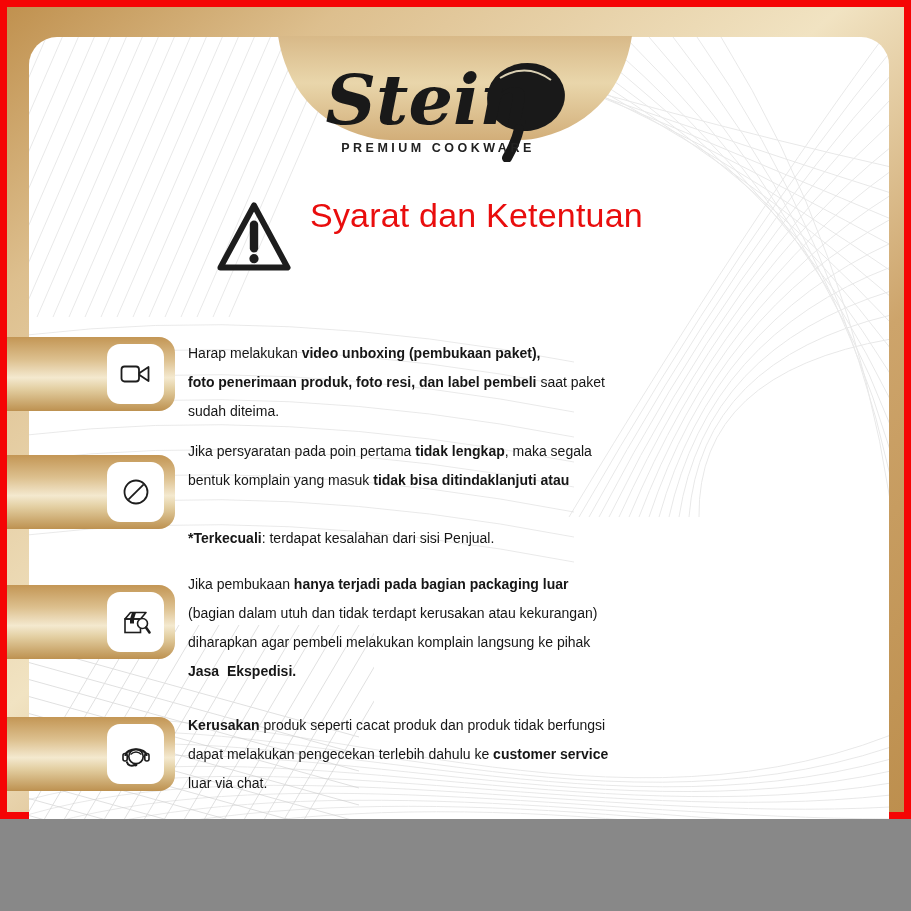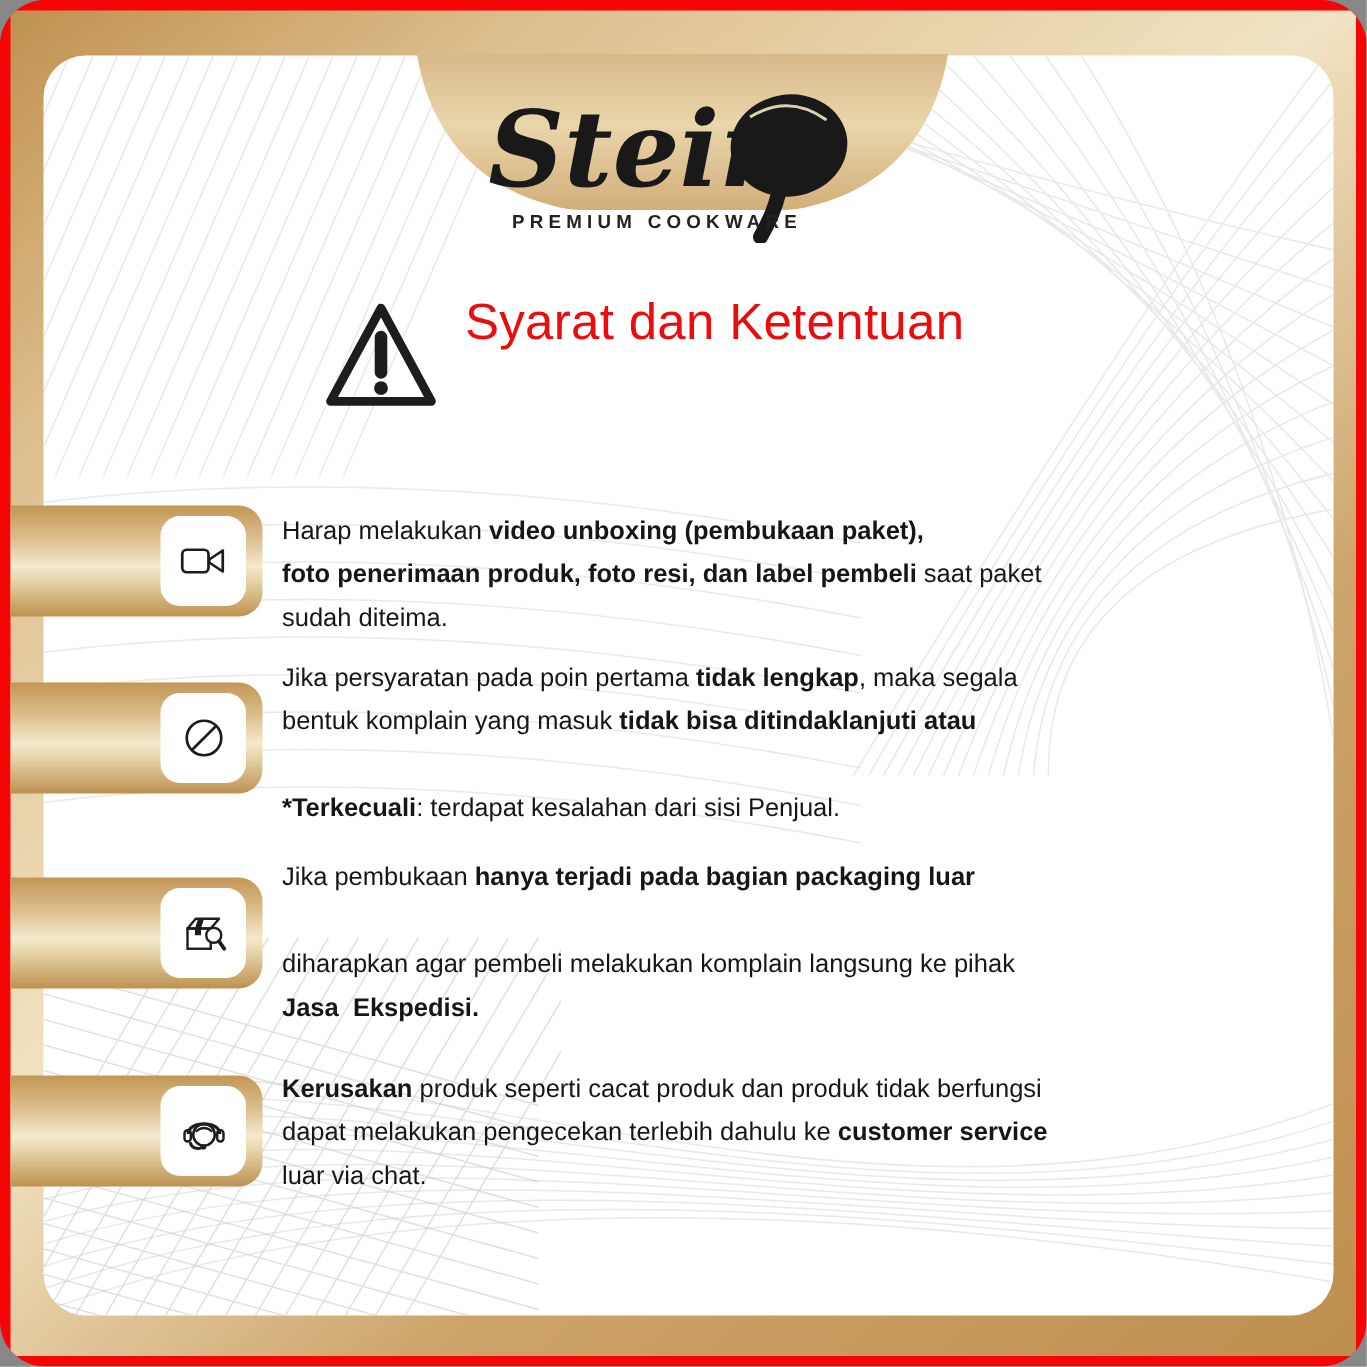--- a/index.html
+++ b/index.html
@@ -1,19 +1,19 @@
 <!DOCTYPE html>
 <html style="--border_red: #f50505; --accent_red: #e90d0d; --gold: #cfa877; --gold_light: #f3e7cb; --text: #1a1a1a;"><head>
 <meta charset="utf-8">
 <style>
   html,body{margin:0;padding:0;background:#888;}
   #stage{
-    position:relative;width:911px;height:911px;overflow:hidden;
+    position:relative;width:911px;height:819px;overflow:hidden;
     background:var(--border_red,#f50505);
-    font-family:"Liberation Sans",sans-serif;color:var(--text,#1a1a1a);border-radius:30px;
+    font-family:"Liberation Sans",sans-serif;color:var(--text,#1a1a1a);
   }
   
   .gold-frame{
     position:absolute;left:7px;top:7px;right:7px;bottom:7px;
     background:linear-gradient(140deg,#c0914f 0%,#ddbf8e 18%,#f1e3c2 45%,#cda46b 68%,#bd8f4e 100%);
   }
   
   .content{
     position:absolute;left:29px;top:37px;width:860px;height:840px;
     background:#ffffff;border-radius:28px;overflow:hidden;
@@ -39,21 +39,21 @@
   }
   .tab .icon-box{
     position:absolute;right:11px;top:7px;width:57px;height:60px;
     background:#fff;border-radius:13px;
     display:flex;align-items:center;justify-content:center;
   }
   .tab .icon-box svg{width:36px;height:36px;}
   
   .sec-text{
     position:absolute;left:188px;width:668px;z-index:5;
-    font-size:17px;line-height:29px;color:#161616;
+    font-size:14px;line-height:29px;color:#161616;
   }
   .sec-text span{white-space:pre-wrap;}
   .sec-text .b{font-weight:bold;}
   .s1{top:339px}.s2{top:437px}.s3{top:570px}.s4{top:711px}
   .t1{top:337px}.t2{top:455px}.t3{top:585px}.t4{top:717px}
   .stroke{fill:none;stroke:#1d1d1d;}
 </style>
 </head>
 <body>
 
@@ -242,15 +242,15 @@
         <rect class="stroke" x="5" y="17.5" width="4.2" height="7.5" rx="2" stroke-width="1.6"></rect>
         <rect class="stroke" x="26.8" y="17.5" width="4.2" height="7.5" rx="2" stroke-width="1.6"></rect>
         <path class="stroke" d="M8.8,25.5 C9.5,29.5 13.5,30.5 16.5,29" stroke-width="2"></path>
         <ellipse cx="17.5" cy="28.8" rx="2" ry="1.6" fill="#1d1d1d"></ellipse>
       </svg>
     </div>
   </div>
 
   <div class="sec-text s1"><span>Harap melakukan </span><span class="b">video unboxing (pembukaan paket),</span><br><span class="b">foto penerimaan produk, foto resi, dan label pembeli</span><span> saat paket</span><br><span>sudah diteima.</span></div>
   <div class="sec-text s2"><span>Jika persyaratan pada poin pertama </span><span class="b">tidak lengkap</span><span>, maka segala</span><br><span>bentuk komplain yang masuk </span><span class="b">tidak bisa ditindaklanjuti atau</span><br><br><span class="b">*Terkecuali</span><span>: terdapat kesalahan dari sisi Penjual.</span></div>
-  <div class="sec-text s3"><span>Jika pembukaan </span><span class="b">hanya terjadi pada bagian packaging luar</span><br><br><span>diharapkan agar pembeli melakukan komplain langsung ke pihak</span><br><span class="b">Jasa  Ekspedisi.</span></div>
+  <div class="sec-text s3"><span>Jika pembukaan </span><span class="b">hanya terjadi pada bagian packaging luar</span><br><span>(bagian dalam utuh dan tidak terdapt kerusakan atau kekurangan)</span><br><span>diharapkan agar pembeli melakukan komplain langsung ke pihak</span><br><span class="b">Jasa  Ekspedisi.</span></div>
   <div class="sec-text s4"><span class="b">Kerusakan</span><span> produk seperti cacat produk dan produk tidak berfungsi</span><br><span>dapat melakukan pengecekan terlebih dahulu ke </span><span class="b">customer service</span><br><span>luar via chat.</span></div>
 </div>
 
 </body></html>

